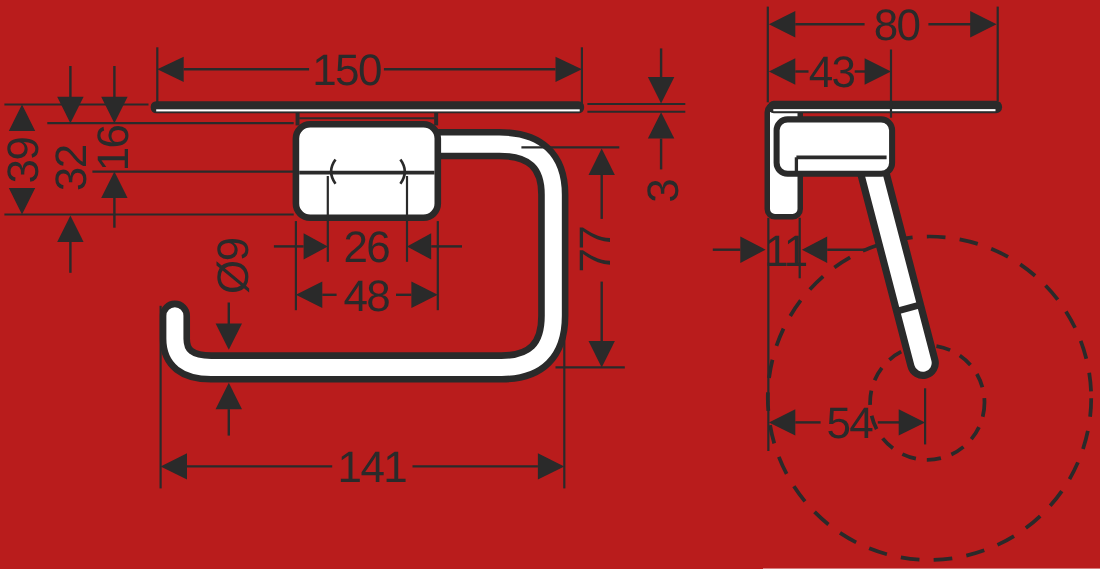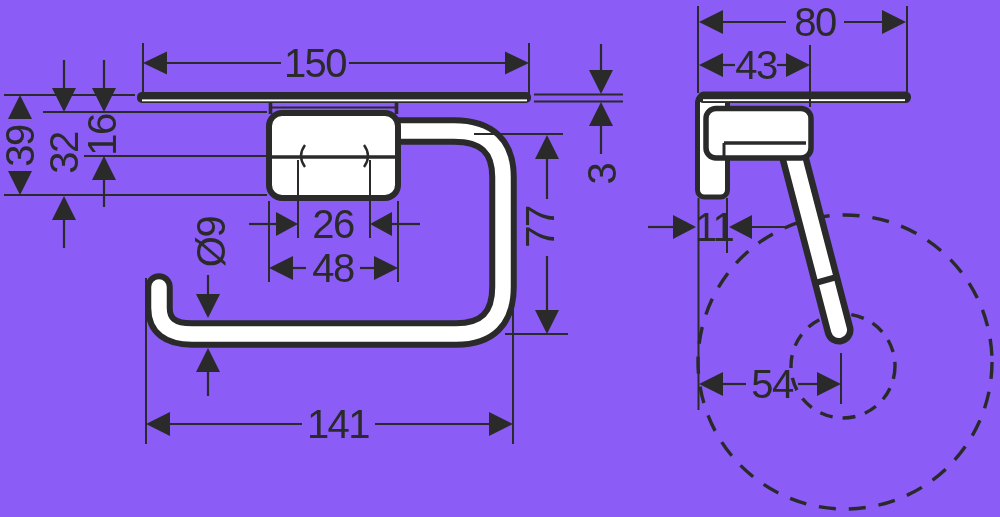--- a/index.html
+++ b/index.html
@@ -1,16 +1,16 @@
 <!DOCTYPE html>
 <html><head>
 <meta charset="utf-8">
 <style>
   html,body{margin:0;padding:0;background:#ffffff;}
-  #stage{position:relative;width:1000px;height:517px;background:#8b5cf6;overflow:hidden;}
+  #stage{position:relative;width:1000px;height:517px;background:#b91c1c;overflow:hidden;}
   svg{display:block;}
   text{font-family:"Liberation Sans","DejaVu Sans",sans-serif;font-size:40px;fill:#2a2a2a;letter-spacing:-1.5px;}
   .ln{stroke:#2a2a2a;fill:none;}
   .dim{stroke-width:2.2;}
   .ext{stroke-width:2;}
   .thin{stroke-width:1.8;}
   .tri{fill:#2a2a2a;stroke:none;}
   .outline{stroke:#2a2a2a;fill:#ffffff;}
   .tube-b{stroke:#2a2a2a;fill:none;stroke-linecap:round;stroke-linejoin:round;}
   .tube-w{stroke:#ffffff;fill:none;stroke-linecap:round;stroke-linejoin:round;}

